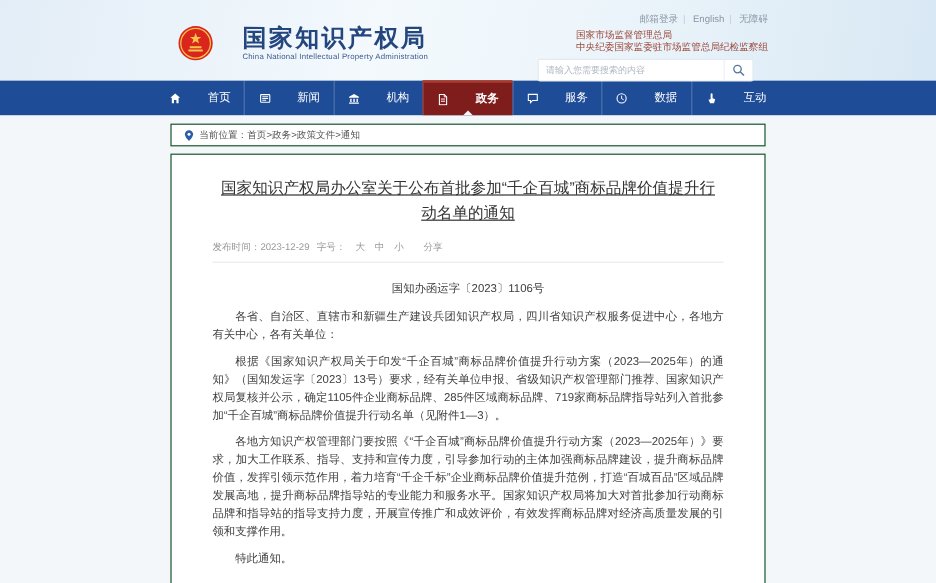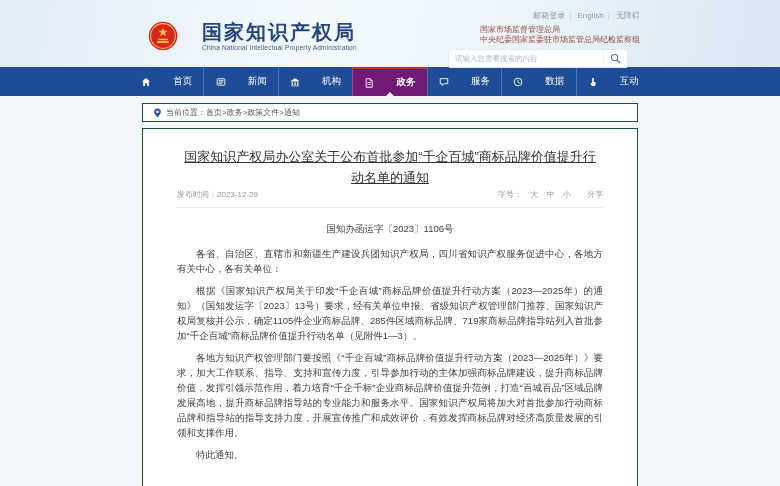--- a/index.html
+++ b/index.html
@@ -34,37 +34,37 @@
   .search-btn{ width:24px; height:100%; border:none; background:transparent; border-left:1px solid #eef1f5; display:flex; align-items:center; justify-content:center; cursor:pointer; }
 
   
   .main-nav{ height:29px; background:#1e4c96; }
   .nav-inner{ width:520px; margin:0 auto; height:100%; display:flex; }
   .nav-item{
     flex:1; display:flex; align-items:center; justify-content:center; gap:22px;
     color:#fff; font-size:9.5px; cursor:pointer; position:relative;
   }
   .nav-item + .nav-item{ border-left:1px solid rgba(255,255,255,.22); }
-  .nav-item.active{ background:#701a75; border-top:2px solid #ae3a2c; font-weight:bold; }
+  .nav-item.active{ background:#7f1d1d; border-top:2px solid #ae3a2c; font-weight:bold; }
   .nav-item.active::after{
     content:""; position:absolute; bottom:0; left:50%; margin-left:-4px;
     border-left:4px solid transparent; border-right:4px solid transparent; border-bottom:4px solid #f3f7fa;
   }
   .nav-icon{ width:10px; height:10px; display:block; }
 
   
   .content{ padding-top:7px; }
   .card{ width:496px; margin:0 auto; background:#fff; border:1px solid #14532d; }
   .breadcrumb-card{ height:19px; display:flex; align-items:center; padding:0 10px; margin-bottom:6px; }
   .breadcrumb-card .pin{ width:9px; height:10px; margin-right:4px; }
   .crumb-text{ font-size:8px; color:#555; }
 
   .doc-card{ min-height:400px; padding:17px 34px 20px; }
   .doc-title{ font-size:13px; font-weight:normal; color:#333; text-align:center; line-height:1.65; padding:0 6px;text-decoration:underline; }
-  .meta-row{ display:flex; justify-content:space-between; align-items:center; padding-bottom:7px; border-bottom:1px solid #ececec; font-size:8px; color:#999; }
+  .meta-row{ display:flex; justify-content:flex-start; align-items:center; margin-top:11px; padding-bottom:7px; border-bottom:1px solid #ececec; font-size:8px; color:#999; }
   .meta-right span{ margin-left:6px; }
   .meta-right .fs-opt, .meta-right .share{ cursor:pointer; }
   .meta-right .share{ margin-left:14px; }
   .doc-number{ text-align:center; font-size:9.5px; color:#404040; margin-top:15px; }
   .doc-body{ margin-top:10px; }
   .doc-body p{ font-size:9.5px; color:#404040; line-height:15px; text-indent:2em; margin:7px 0; text-align:justify; }
   .attachments{ margin-top:12px; font-size:9.5px; }
   .att-row{ line-height:22px; }
 </style>
 </head>

